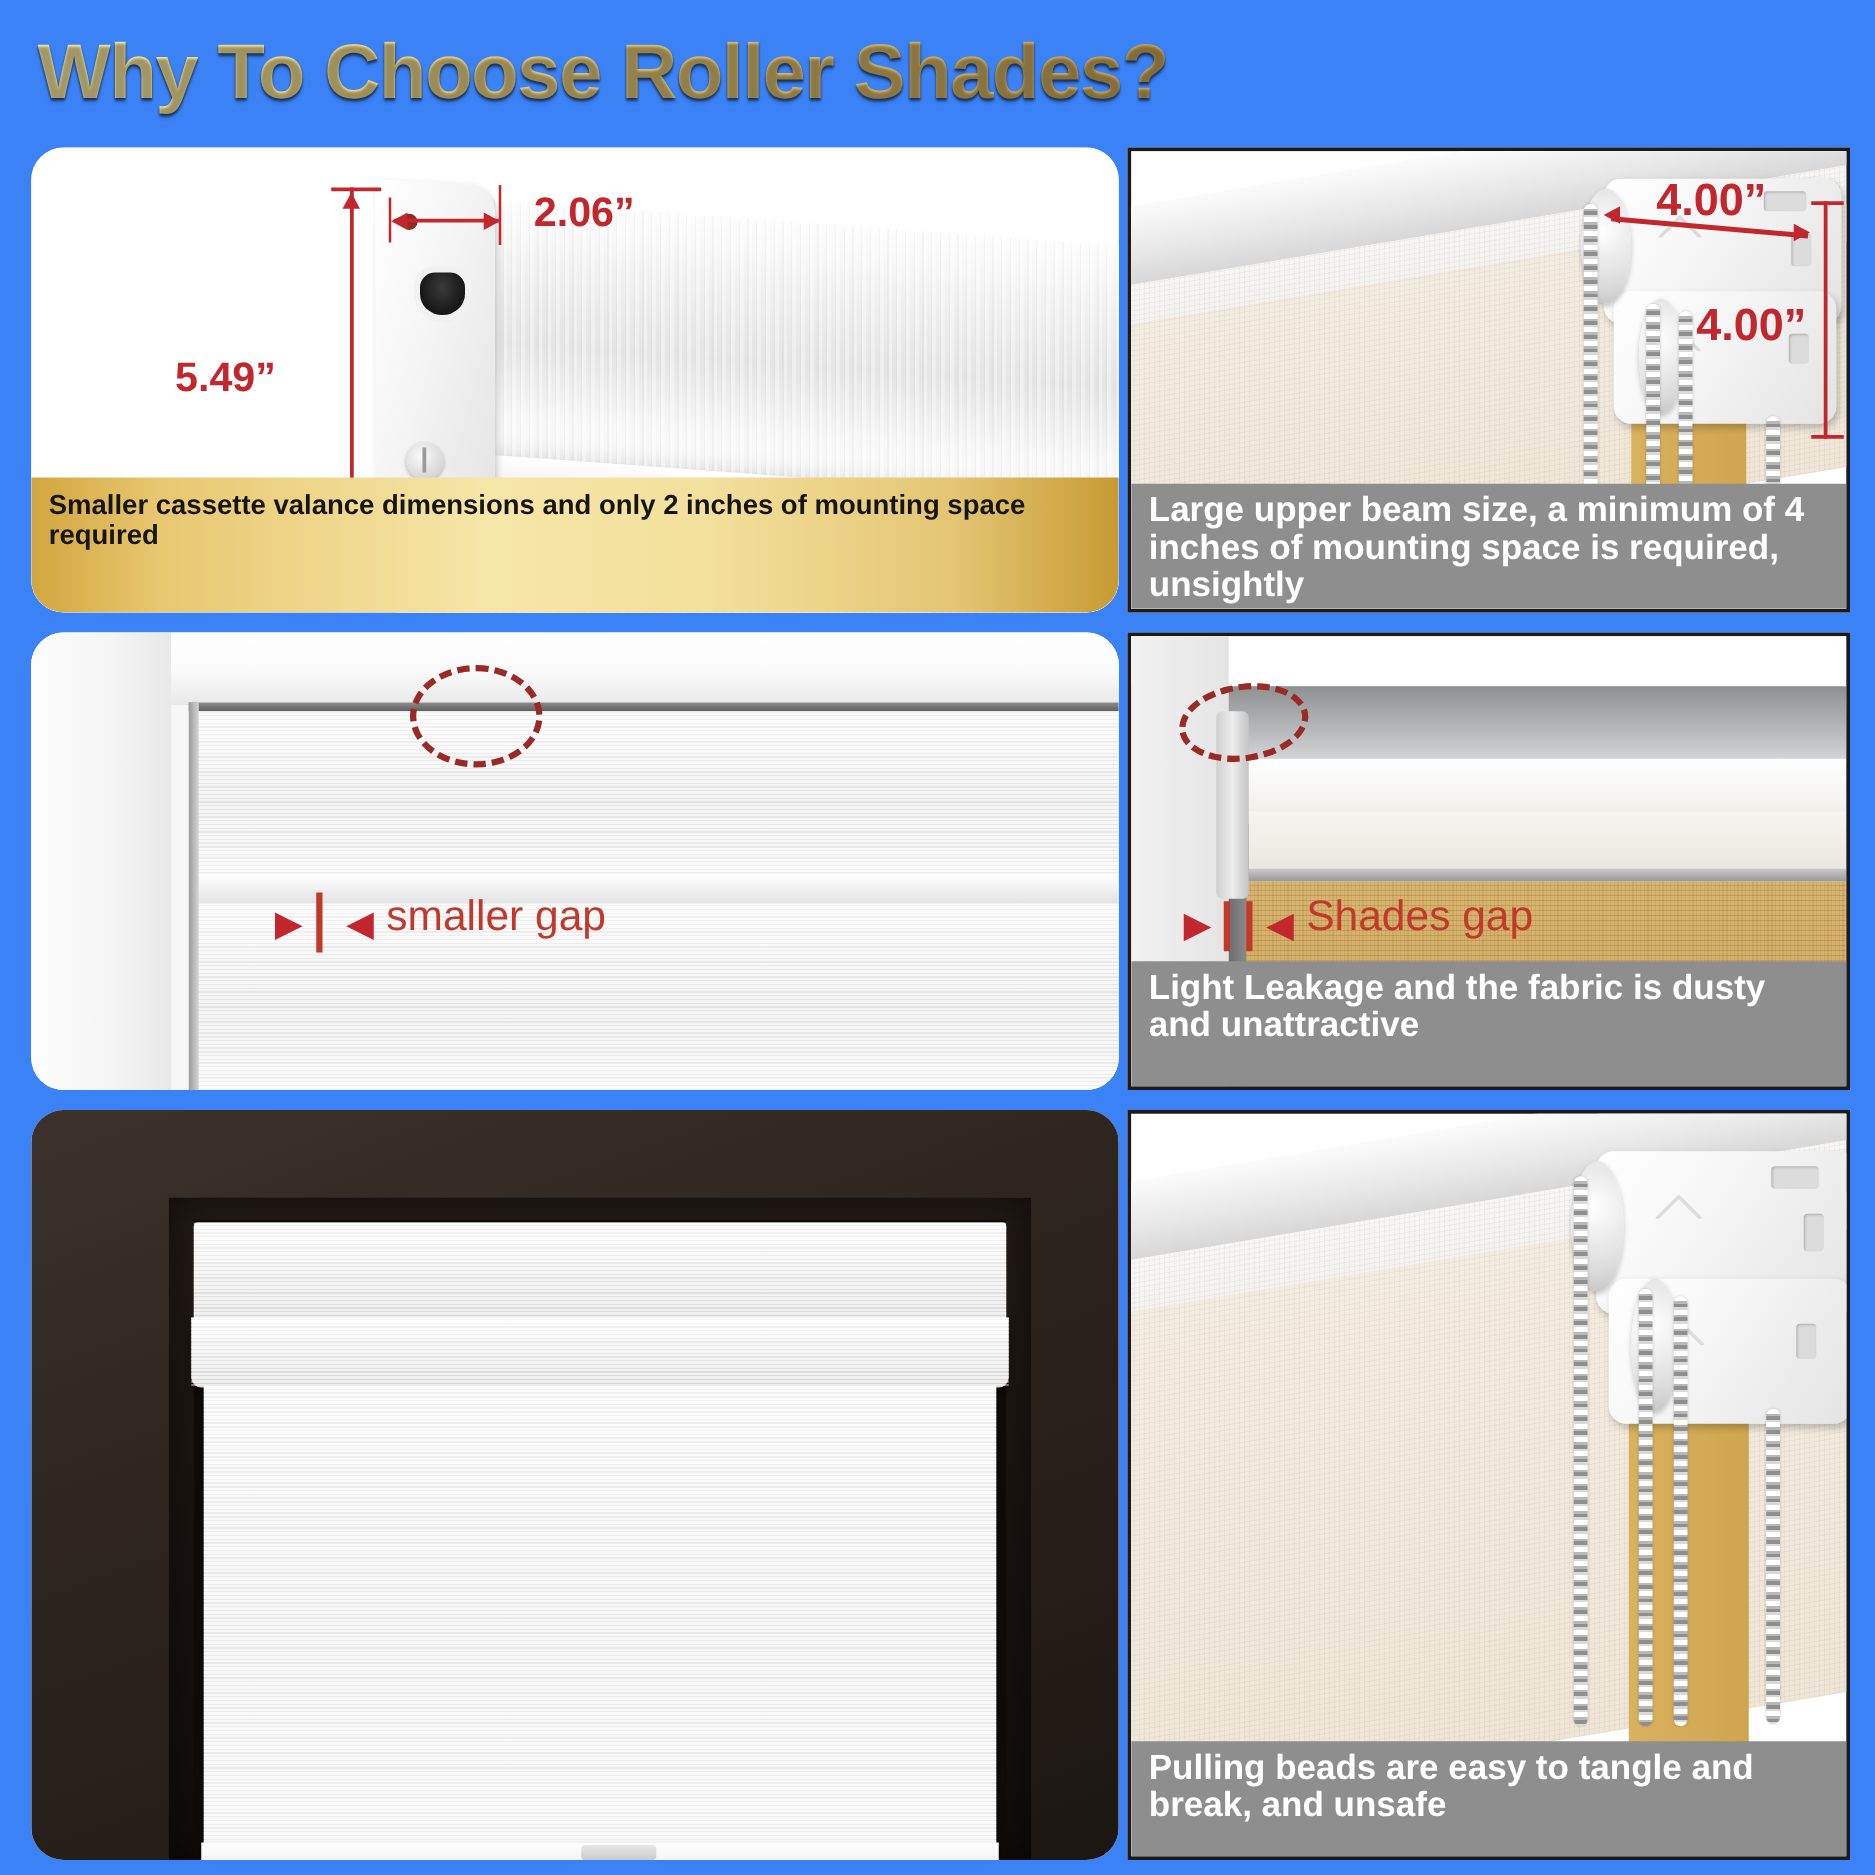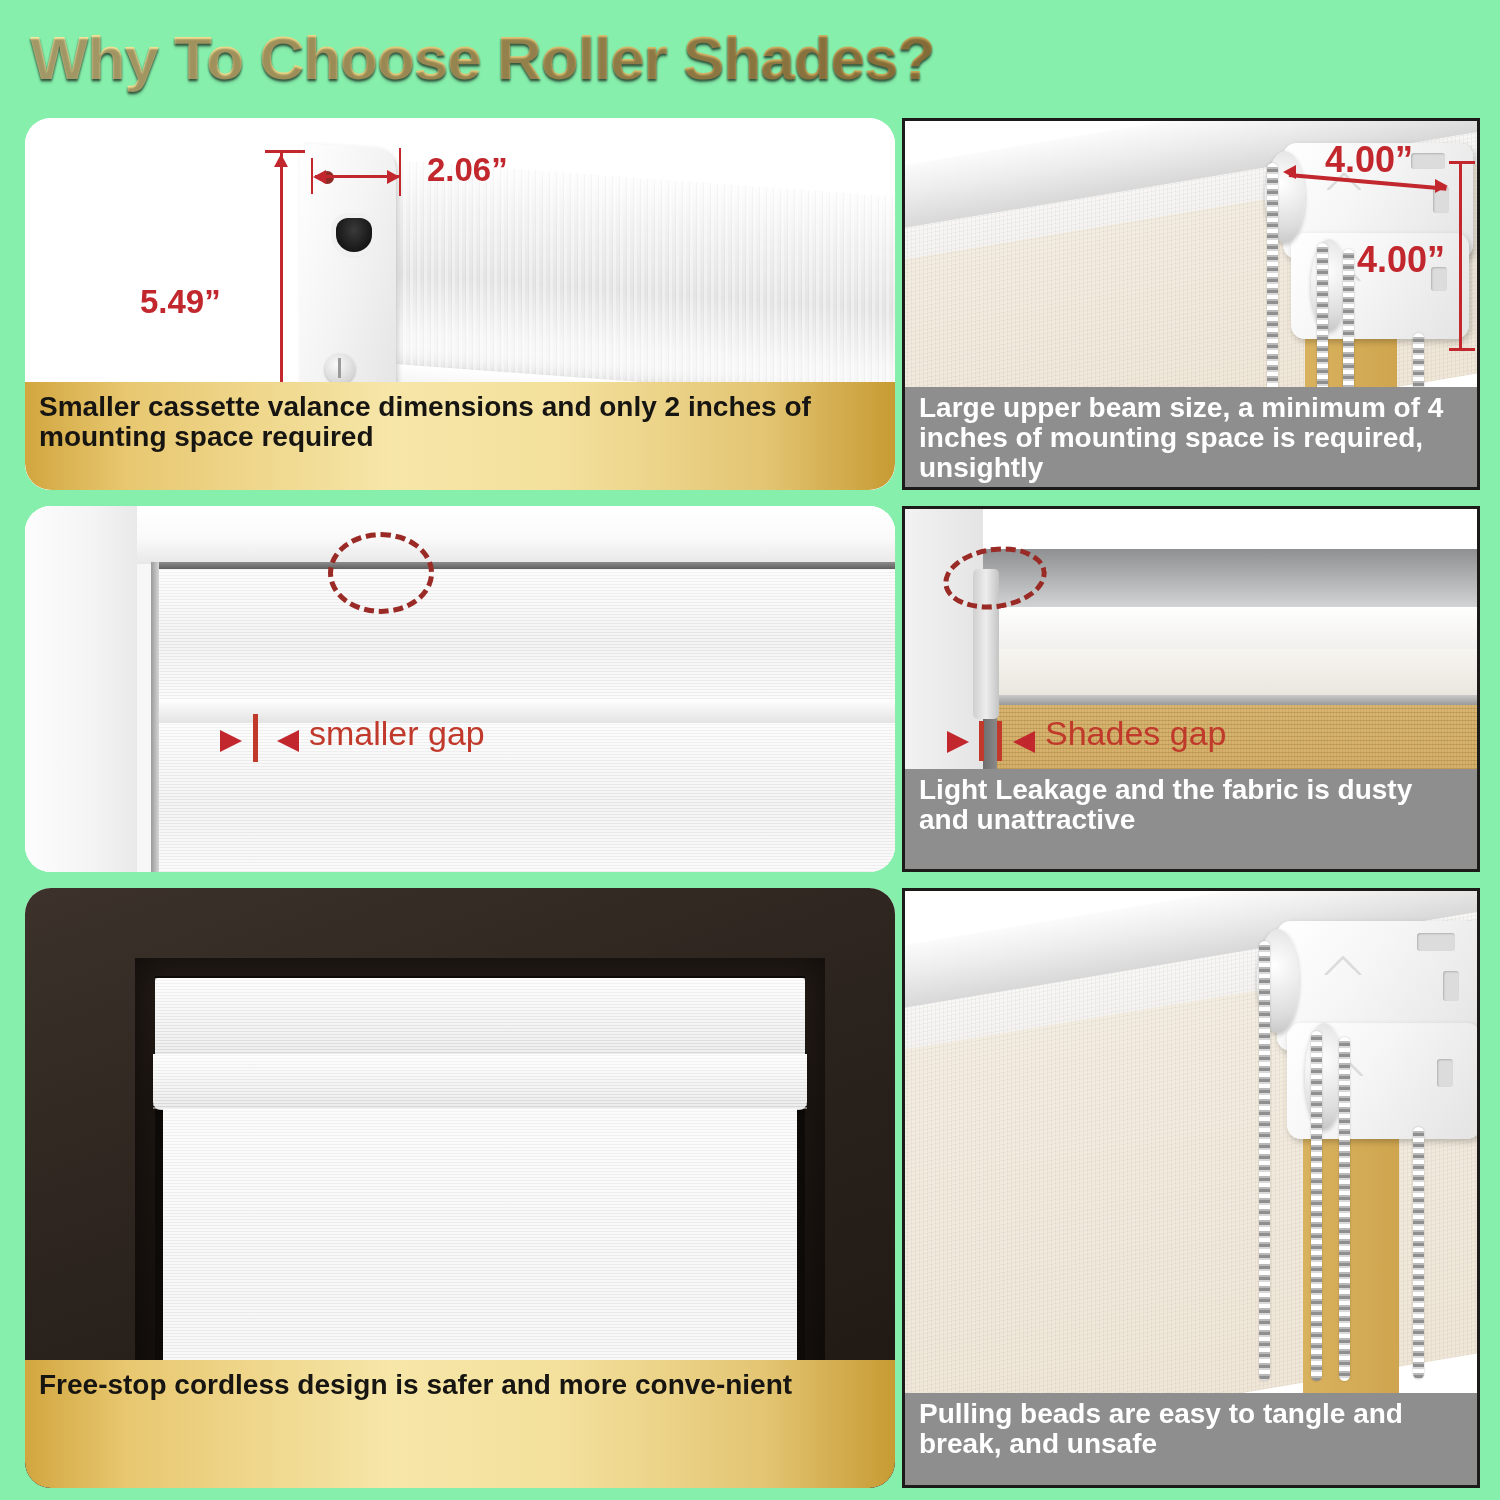--- a/index.html
+++ b/index.html
@@ -2,21 +2,21 @@
 <html><head>
 <meta charset="utf-8">
 <style>
   * { margin:0; padding:0; box-sizing:border-box; }
   html,body{
     width:1500px; height:1500px;
     background:#2a2826;
     font-family:"Liberation Sans", sans-serif;
     overflow:hidden;
   }
-  #page{ position:relative; width:1500px; height:1500px; background:#86efac; }
+  #page{ position:relative; width:1500px; height:1500px; background:#3b82f6; }
 
   
   .title{
     position:absolute; left:30px; top:22px;
     font-size:62px; font-weight:bold; letter-spacing:-1px;
     white-space:nowrap;
     background:linear-gradient(95deg,#F9EBA0 0%,#F3DC8A 28%,#DFC271 58%,#C9A455 100%);
     -webkit-background-clip:text; background-clip:text;
     color:transparent; -webkit-text-fill-color:transparent;
     text-shadow:0 2px 2px rgba(0,0,0,.35);
@@ -38,21 +38,21 @@
   .photo{ position:absolute; left:0; top:0; width:100%; bottom:0; overflow:hidden; }
 
   
   .cap{
     position:absolute; left:0; right:0; bottom:0;
     padding:10px 14px 12px 14px;
     font-weight:bold; line-height:1.08;
   }
   .cap.gold{
     background:linear-gradient(90deg,#D2A63F 0%,#E8C871 12%,#F6E6A8 42%,#F3E09C 62%,#E3C573 85%,#C79B33 100%);
-    color:#171512; font-size:28px;
+    color:#171512; font-size:22px;
     border-bottom-left-radius:26px; border-bottom-right-radius:26px;
     height:108px;
     padding-left:14px;
   }
   .cap.gray{
     background:#8e8e8e; color:#fff; font-size:28px; height:100px;
     padding-top:6px;
   }
   .cap.gold.tall{ height:128px; }
   .cap.gray.tall{ height:92px; }
@@ -453,21 +453,20 @@
       <div class="p5valance2">
           <div class="hstreak"></div>
         </div>
       <div class="p5shade">
           <div class="hstreak"></div>
         </div>
       <div class="p5bottomrail"></div>
       <div class="p5grip"></div>
 
     </div>
-    <div class="cap gold tall">Free-stop cordless design is safer and more conve-nient</div>
   </div>
 
   <div class="panel right r3">
     <div class="photo">
       <div class="sh-wrap"></div>
 
       <div class="sh-white" style="top:64px; height:126px;">
           <div class="weave"></div>
         </div>
       <div class="sh-tube" style="top:56px; width:660px;"></div>

